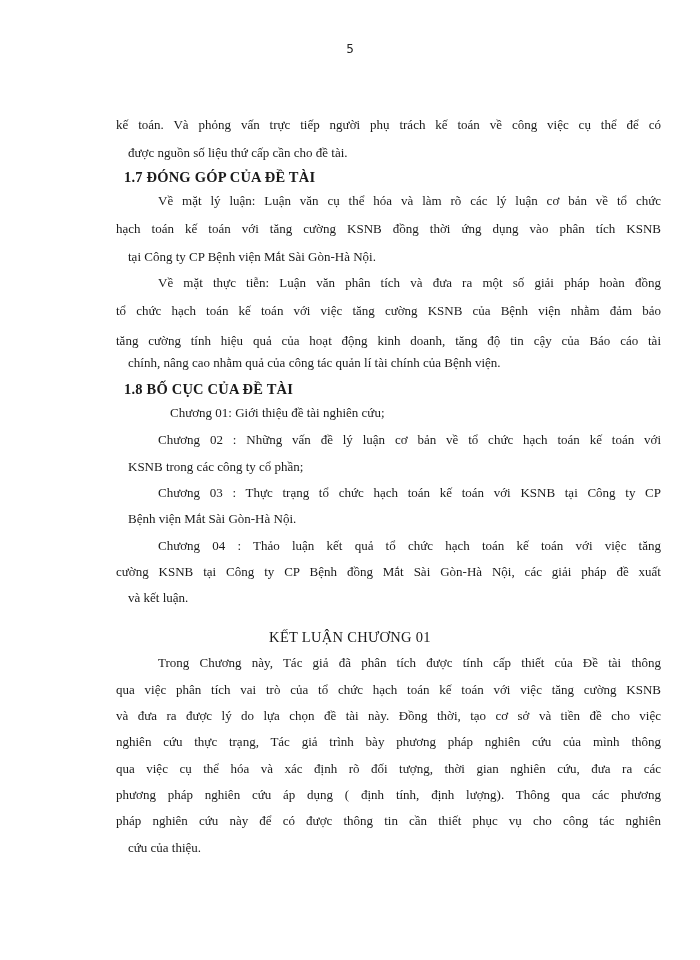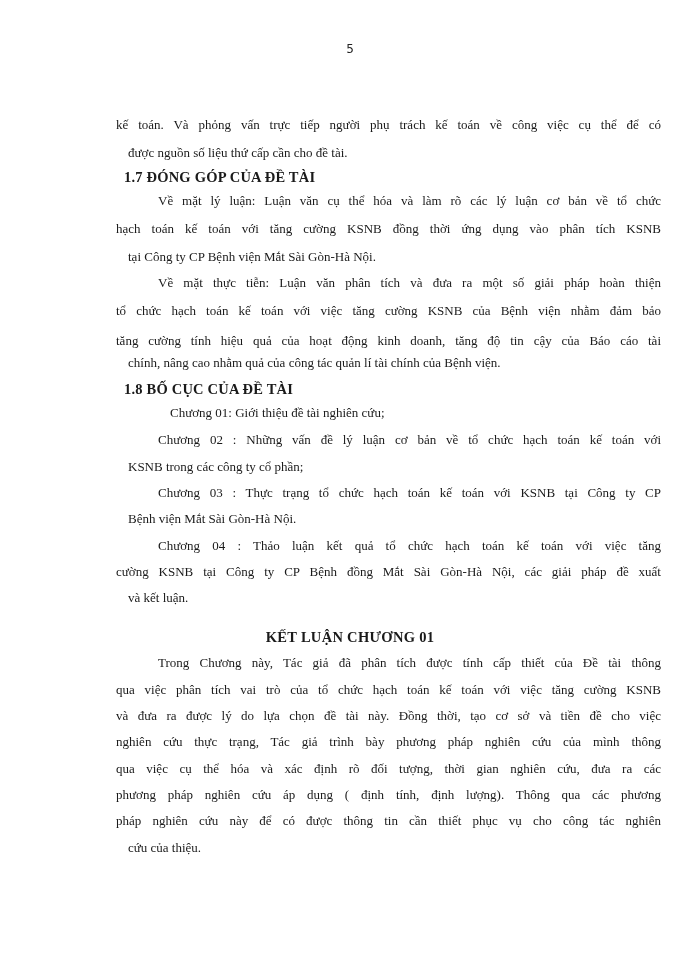--- a/index.html
+++ b/index.html
@@ -51,21 +51,21 @@
       line-height: 20px;
       white-space: nowrap;
       letter-spacing: 0.2px;
       margin-left: 8px;
     }
     .center-heading {
       position: absolute;
       left: 0;
       width: 700px;
       text-align: center;
-      font-weight: bold;
+      font-weight: normal;
       font-size: 14.5px;
       line-height: 20px;
       white-space: nowrap;
       letter-spacing: 0.3px;
     }
   </style>
 </head>
 <body>
 
 <div>
@@ -79,21 +79,21 @@
 
   <div class="heading" style="top:167px">1.7 ĐÓNG GÓP CỦA ĐỀ TÀI</div>
 
   <div>
     <div class="line indent" style="top:191px">Về mặt lý luận: Luận văn cụ thể hóa và làm rõ các lý luận cơ bản về tổ chức</div>
     <div class="line" style="top:219px">hạch toán kế toán với tăng cường KSNB đồng thời ứng dụng vào phân tích KSNB</div>
     <div class="line last" style="top:247px">tại Công ty CP Bệnh viện Mắt Sài Gòn-Hà Nội.</div>
   </div>
 
   <div>
-    <div class="line indent" style="top:273px">Về mặt thực tiễn: Luận văn phân tích và đưa ra một số giải pháp hoàn thiện</div>
+    <div class="line indent" style="top:273px">Về mặt thực tiễn: Luận văn phân tích và đưa ra một số giải pháp hoàn đồng</div>
     <div class="line" style="top:301px">tổ chức hạch toán kế toán với việc tăng cường KSNB của Bệnh viện nhằm đảm bảo</div>
     <div class="line" style="top:331px">tăng cường tính hiệu quả của hoạt động kinh doanh, tăng độ tin cậy của Báo cáo tài</div>
     <div class="line last" style="top:353px">chính, nâng cao nhằm quả của công tác quản lí tài chính của Bệnh viện.</div>
   </div>
 
   <div class="heading" style="top:379px">1.8  BỐ CỤC CỦA ĐỀ TÀI</div>
 
   <div>
     <div class="line indent last" style="top:403px">Chương 01: Giới thiệu đề tài nghiên cứu;</div>
   </div>

